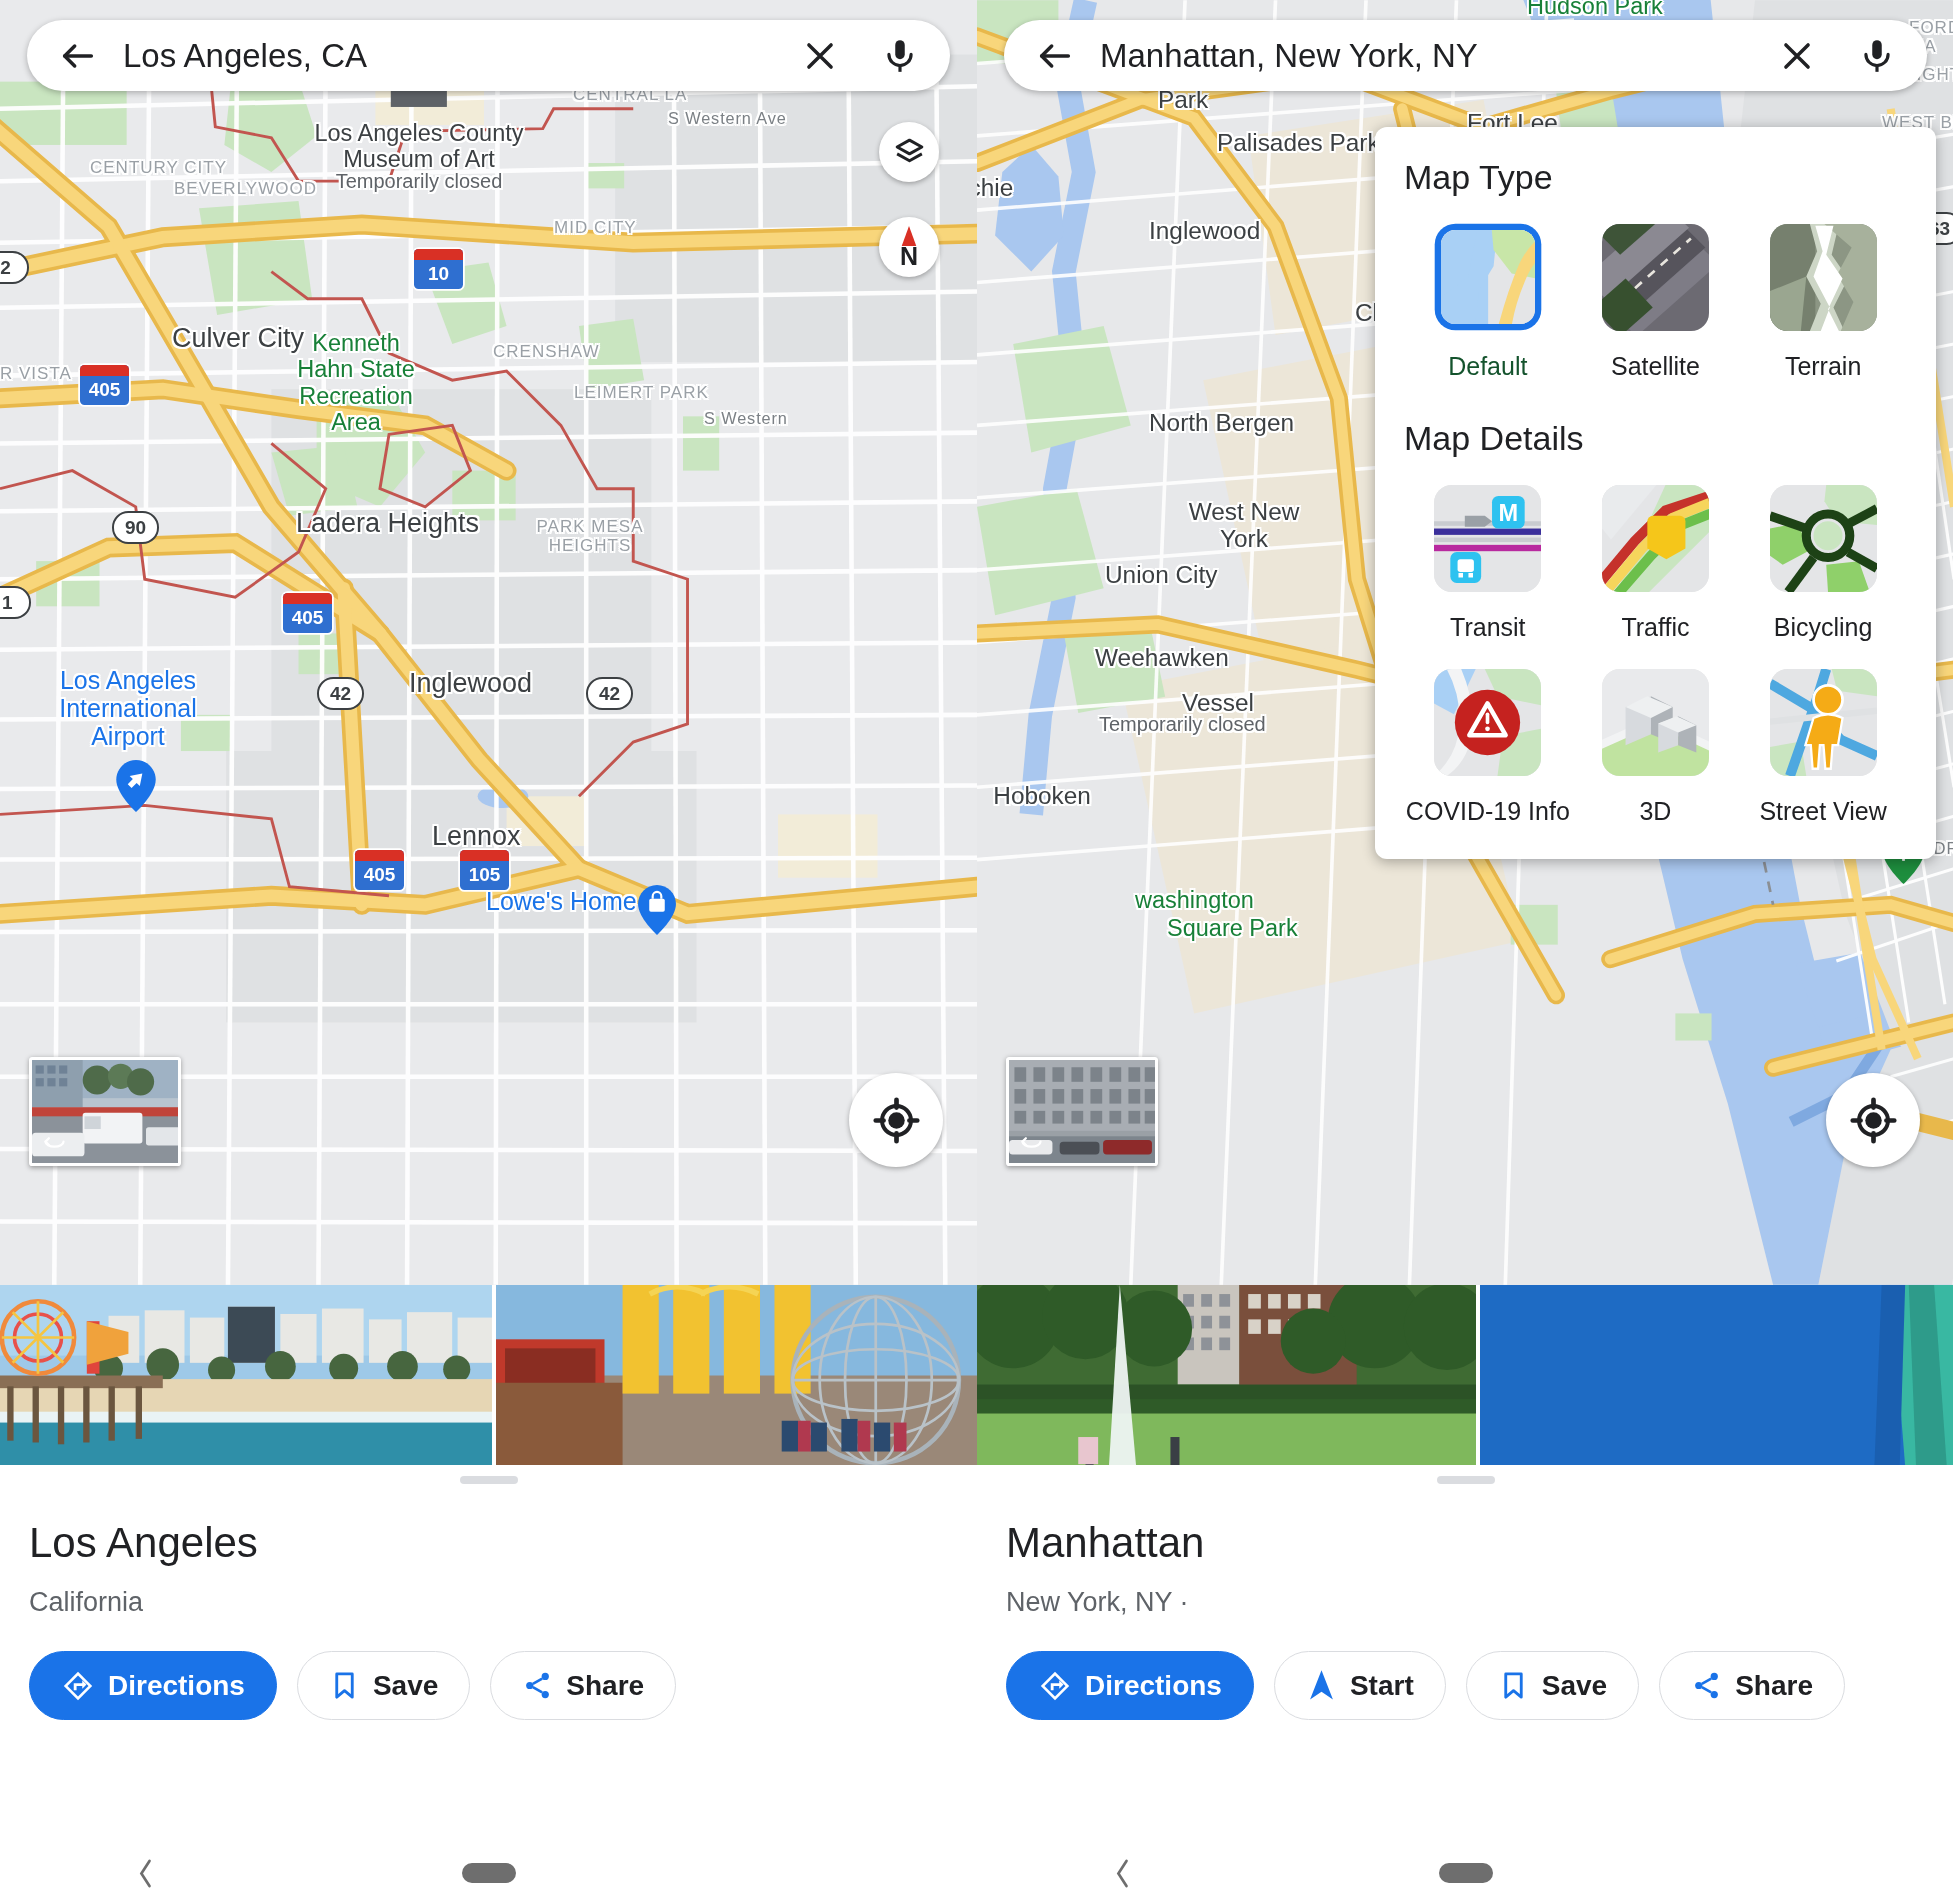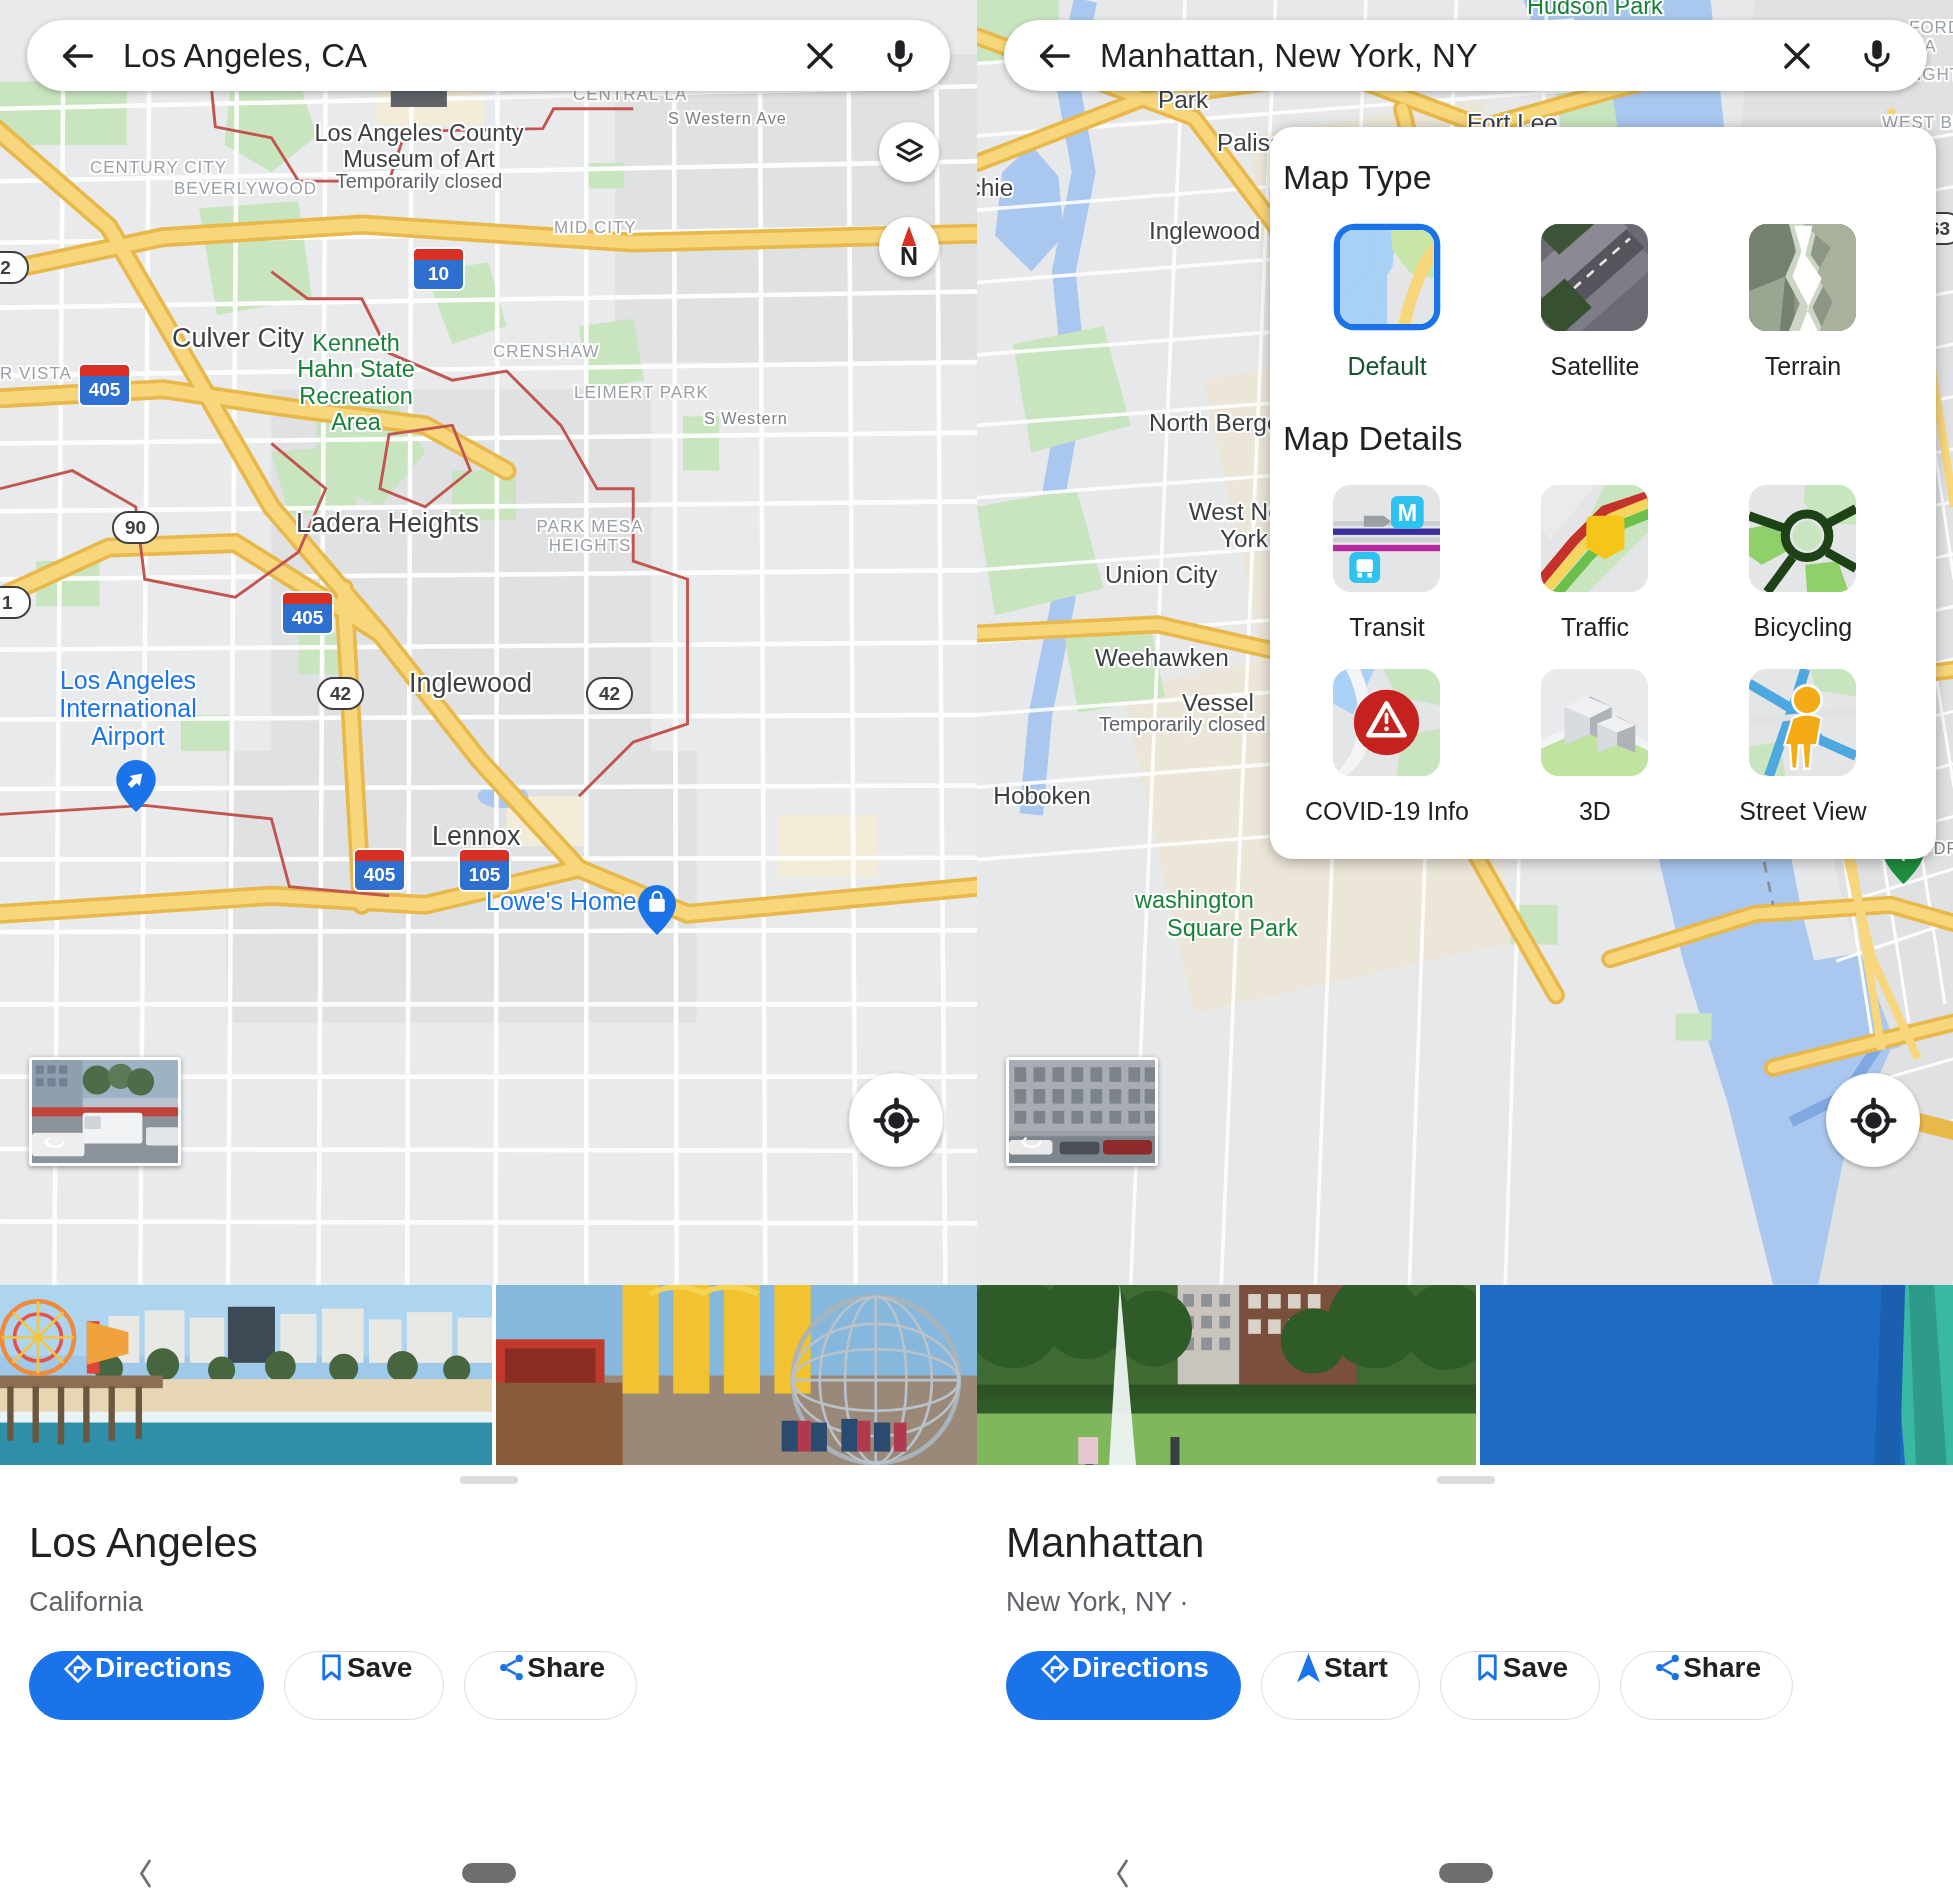--- a/index.html
+++ b/index.html
@@ -95,24 +95,24 @@
     box-shadow: 0 1.8px 5.4px rgba(0,0,0,.35); z-index: 22;
   }
   .sv-thumb .img { position: absolute; inset: 0; }
   .sv-rot {
     position: absolute; left: 7.2px; bottom: 7.2px; width: 31px; height: 31px;
     display: flex; align-items: center; justify-content: center;
   }
 
   
   .maptype-panel {
-    position: absolute; right: 18px; top: 127px; width: 666px;
-    background: #fff; border-radius: 23px;
+    position: absolute; right: 18px; top: 127px; width: 561px;
+    background: #fff; border-radius: 12px;
     box-shadow: 0 2.7px 12.7px rgba(0,0,0,.3);
-    padding: 31px 29px 33px 13px; z-index: 50;
+    padding: 31px 29px 33px 29px; z-index: 50;
   }
   .panel-h { font-size: 34px; color: #202124; margin-bottom: 27px; }
   .panel-h.second { margin-top: 38px; }
   .opt-grid { display: flex; }
   .opt { width: 33.33%; display: flex; flex-direction: column; align-items: center; }
   .opt-tile {
     width: 107px; height: 107px; border-radius: 18px; overflow: hidden;
     position: relative; background: #e6e6e6;
   }
   .opt.sel .opt-tile { box-shadow: 0 0 0 6.3px #1a73e8; }
@@ -134,21 +134,21 @@
     background: #fff; padding: 0 29px;
   }
   .grabber {
     position: absolute; left: 50%; top: 11px; transform: translateX(-50%);
     width: 58px; height: 8.1px; border-radius: 4.5px; background: #dadce0;
   }
   .card-title { font-size: 42px; color: #202124; padding-top: 54px; }
   .card-sub { font-size: 27px; color: #5f6368; margin-top: 20px; }
   .actions { display: flex; gap: 20px; margin-top: 33px; }
   .btn {
-    display: flex; align-items: flex-start; gap: 0; height: 69px;
+    display: flex; align-items: center; gap: 13px; height: 69px;
     border-radius: 36px; padding: 0 31px; font-size: 28px; font-weight: 700;
     background: #fff; border: 1.8px solid #dadce0; color: #202124; white-space: nowrap;
   }
   .btn.primary { background: #1a73e8; border-color: #1a73e8; color: #fff; }
 
   
   .navbar {
     position: absolute; left: 0; bottom: 0; width: 977px; height: 54px;
     background: #fff; display: flex; align-items: center;
   }

